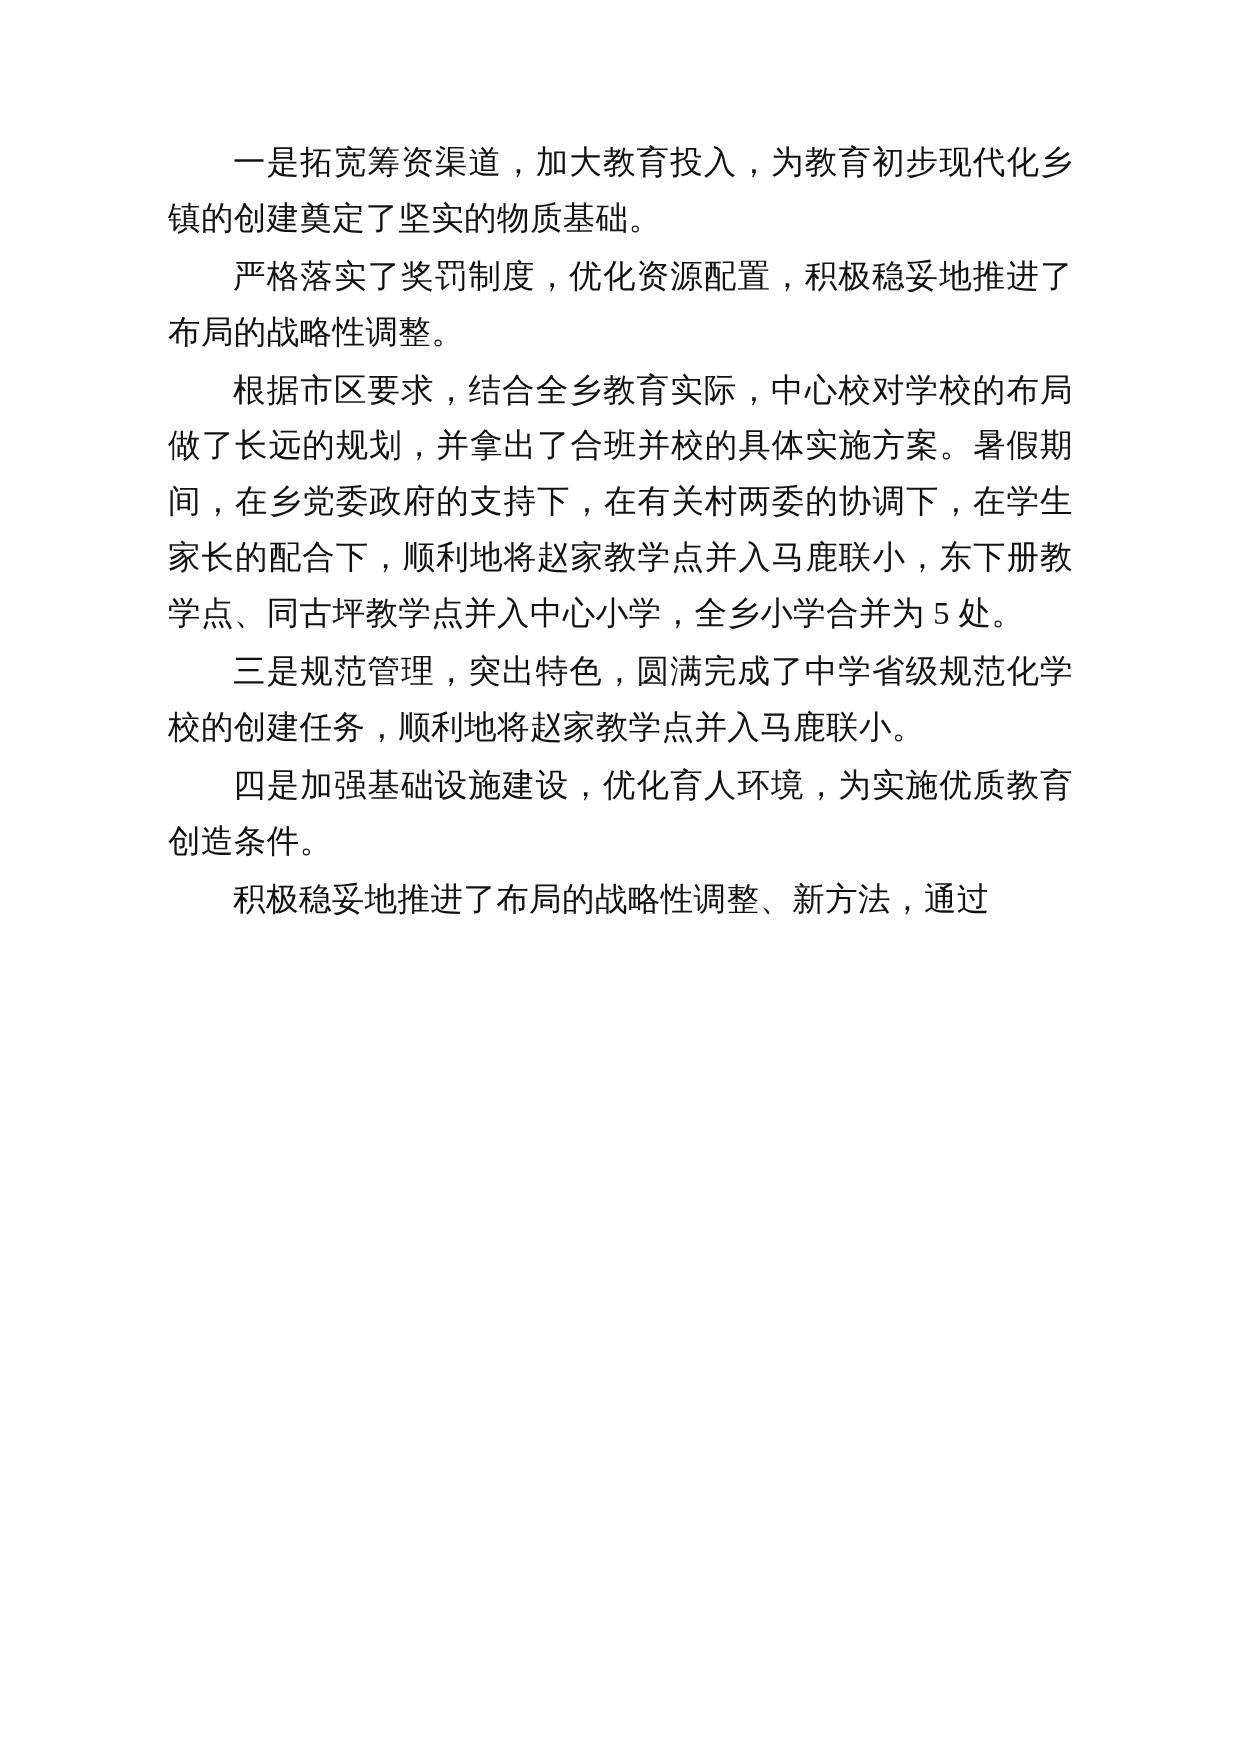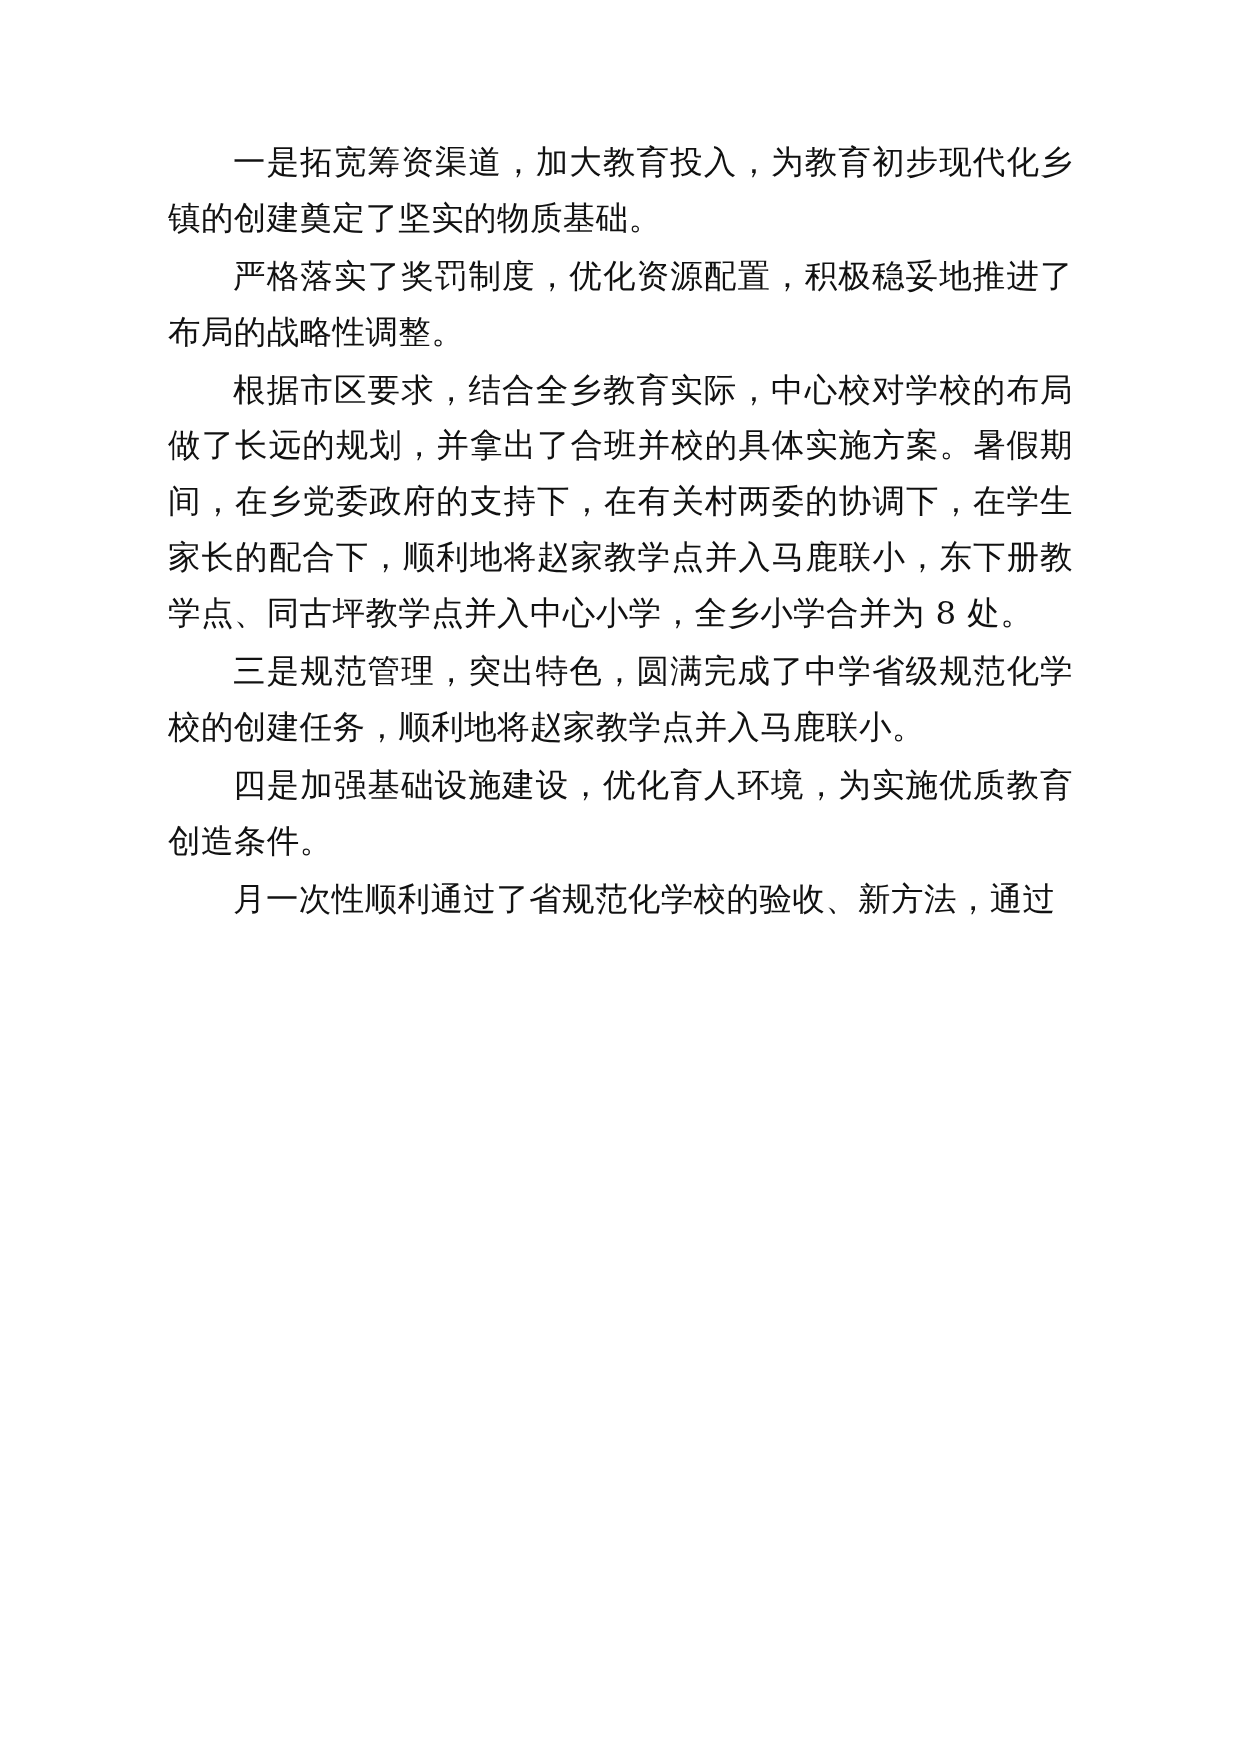--- a/index.html
+++ b/index.html
@@ -27,27 +27,28 @@
   p.para {
     margin: 0 0 2px 0;
     font-size: 32.5px;
     line-height: 1.72;
     text-align: justify;
     text-justify: inter-ideograph;
     text-indent: 2em;
     letter-spacing: 0.4px;
     color: #111111;
     font-weight: 400;
+    font-family: Liberation Serif, serif;
   }
 </style>
 </head>
 <body>
 
 <div class="page">
   <div class="doc-body">
     <p class="para">一是拓宽筹资渠道，加大教育投入，为教育初步现代化乡镇的创建奠定了坚实的物质基础。</p>
     <p class="para">严格落实了奖罚制度，优化资源配置，积极稳妥地推进了布局的战略性调整。</p>
-    <p class="para">根据市区要求，结合全乡教育实际，中心校对学校的布局做了长远的规划，并拿出了合班并校的具体实施方案。暑假期间，在乡党委政府的支持下，在有关村两委的协调下，在学生家长的配合下，顺利地将赵家教学点并入马鹿联小，东下册教学点、同古坪教学点并入中心小学，全乡小学合并为 8 处。</p>
+    <p class="para">根据市区要求，结合全乡教育实际，中心校对学校的布局做了长远的规划，并拿出了合班并校的具体实施方案。暑假期间，在乡党委政府的支持下，在有关村两委的协调下，在学生家长的配合下，顺利地将赵家教学点并入马鹿联小，东下册教学点、同古坪教学点并入中心小学，全乡小学合并为 5 处。</p>
     <p class="para">三是规范管理，突出特色，圆满完成了中学省级规范化学校的创建任务，顺利地将赵家教学点并入马鹿联小。</p>
     <p class="para">四是加强基础设施建设，优化育人环境，为实施优质教育创造条件。</p>
-    <p class="para">月一次性顺利通过了省规范化学校的验收、新方法，通过</p>
+    <p class="para">积极稳妥地推进了布局的战略性调整、新方法，通过</p>
   </div>
 </div>
 
 </body></html>

